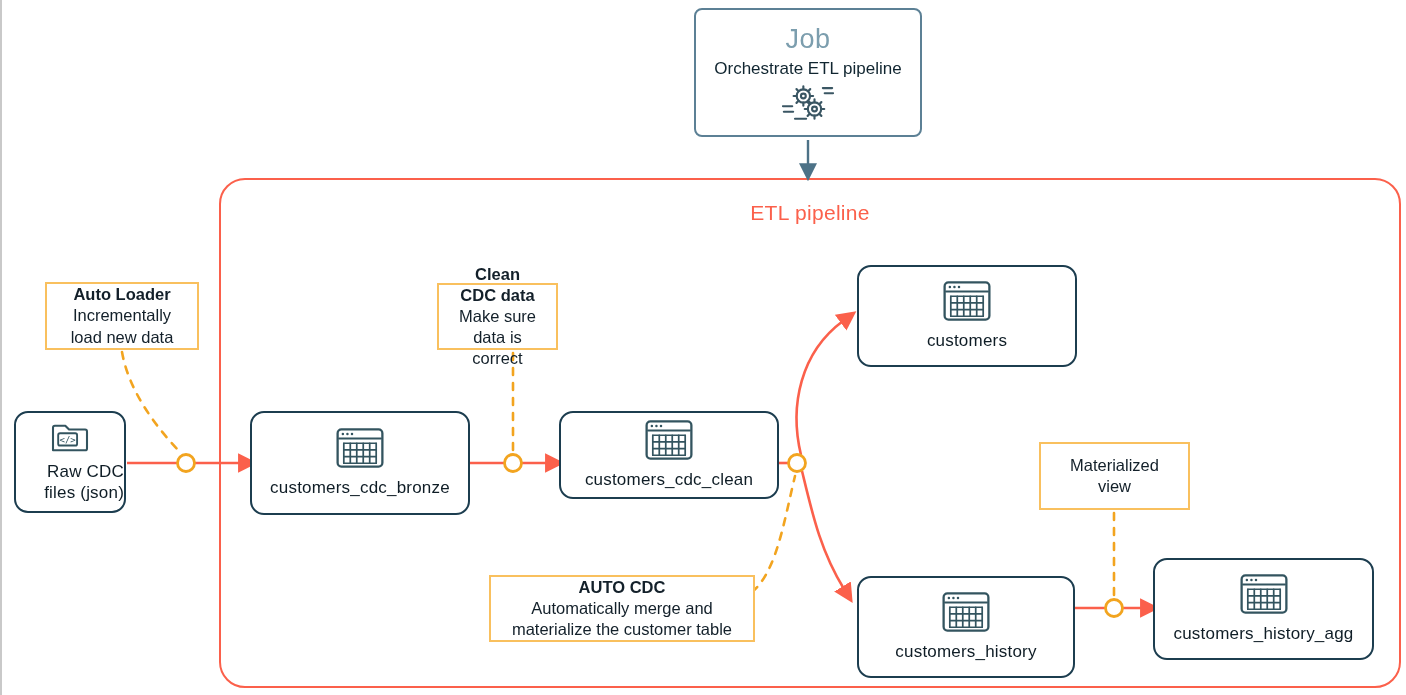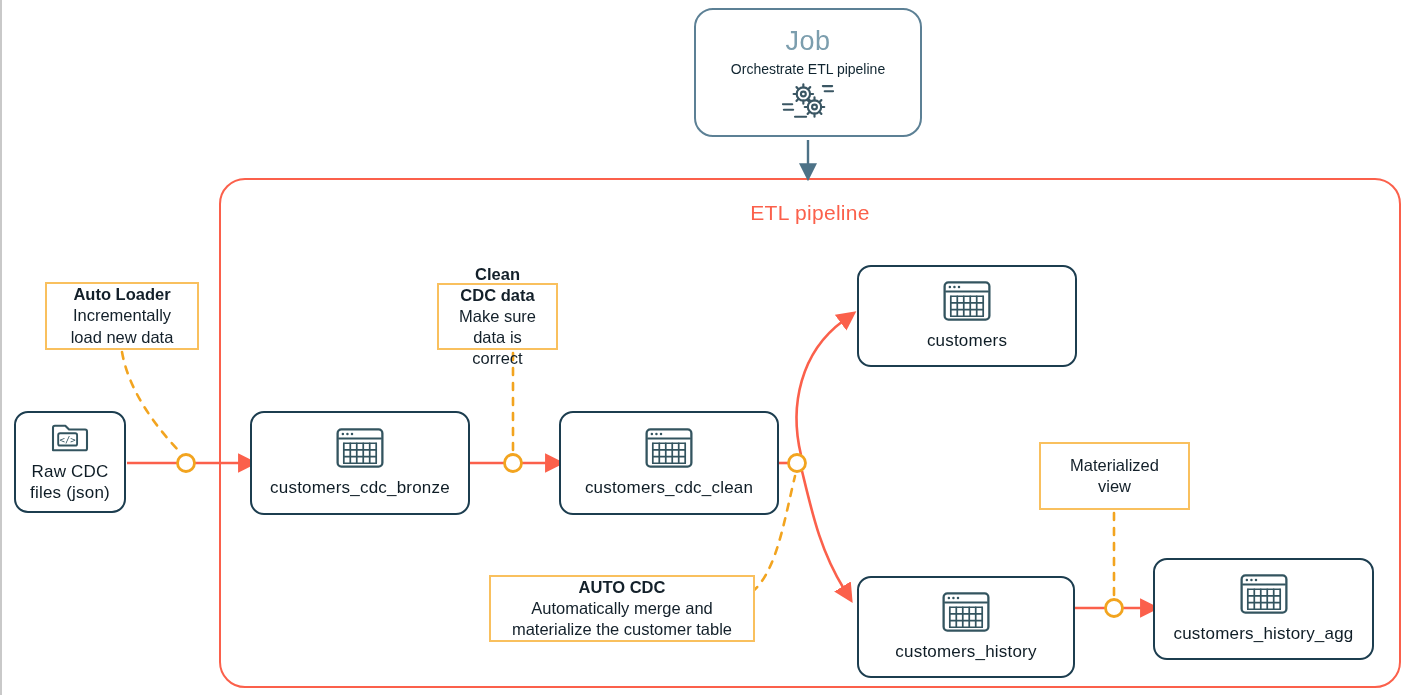--- a/index.html
+++ b/index.html
@@ -5,43 +5,43 @@
   html,body{margin:0;padding:0;background:#fff;}
   .stage{
     position:relative;width:1406px;height:695px;background:#ffffff;
     font-family:"Liberation Sans",sans-serif;overflow:hidden;
     border-left:2px solid #c9c9c9;box-sizing:border-box;
   }
   #overlay{position:absolute;left:0;top:0;width:1406px;height:695px;z-index:1;pointer-events:none;}
   
   .job{
     position:absolute;left:692px;top:8px;width:228px;height:129px;
-    background:#fff;border:2px solid #5C8095;border-radius:19px;
+    background:#fff;border:2px solid #5C8095;border-radius:8px;
     display:flex;flex-direction:column;align-items:center;justify-content:center;
     gap:4px;z-index:2;box-sizing:border-box;
   }
   .job-title{font-size:27px;color:#7C9EAE;font-weight:500;letter-spacing:.5px;}
-  .job-sub{font-size:14px;color:#102530;font-weight:500;}
+  .job-sub{font-size:17px;color:#102530;font-weight:500;}
   
   .pipeline{
     position:absolute;left:217px;top:178px;width:1182px;height:510px;
     border:2px solid #FB604B;border-radius:26px;z-index:0;box-sizing:border-box;
     background:transparent;
   }
   .pipeline-title{
     position:absolute;left:217px;top:201px;width:1182px;text-align:center;
     font-size:21px;font-weight:500;color:#FB604B;z-index:2;letter-spacing:.3px;
   }
   
   .node{
     position:absolute;background:#fff;border:2px solid #1C3D4F;border-radius:14px;
     display:flex;flex-direction:column;align-items:center;justify-content:center;
     gap:9px;z-index:2;box-sizing:border-box;color:#0F1D26;font-size:17px;
   }
-  .node .lbl{letter-spacing:.2px;text-align:center;line-height:1.25;}
+  .node .lbl{letter-spacing:.2px;text-align:right;line-height:1.25;}
   .icon{display:block;}
   
   .ann{
     position:absolute;background:#fff;border:2px solid #F9C05E;
     display:flex;flex-direction:column;align-items:center;justify-content:center;
     text-align:center;font-size:16.5px;line-height:1.28;color:#13202A;
     z-index:2;box-sizing:border-box;padding:4px 16px;
   }
   .ann .t{font-weight:700;}
 </style>
@@ -150,21 +150,21 @@
     <div class="lbl">Raw CDC files (json)</div>
   </div>
 
   <div class="node" style="left:248px;top:411px;width:220px;height:104px;">
     <svg class="icon" width="48" height="40">
         <use href="#ic-table"></use>
       </svg>
     <div class="lbl">customers_cdc_bronze</div>
   </div>
 
-  <div class="node" style="left:557px;top:411px;width:220px;height:104px;">
+  <div class="node" style="left:557px;top:411px;width:220px;height:88px;">
     <svg class="icon" width="48" height="40">
         <use href="#ic-table"></use>
       </svg>
     <div class="lbl">customers_cdc_clean</div>
   </div>
 
   <div class="node" style="left:855px;top:265px;width:220px;height:102px;">
     <svg class="icon" width="48" height="40">
         <use href="#ic-table"></use>
       </svg>

